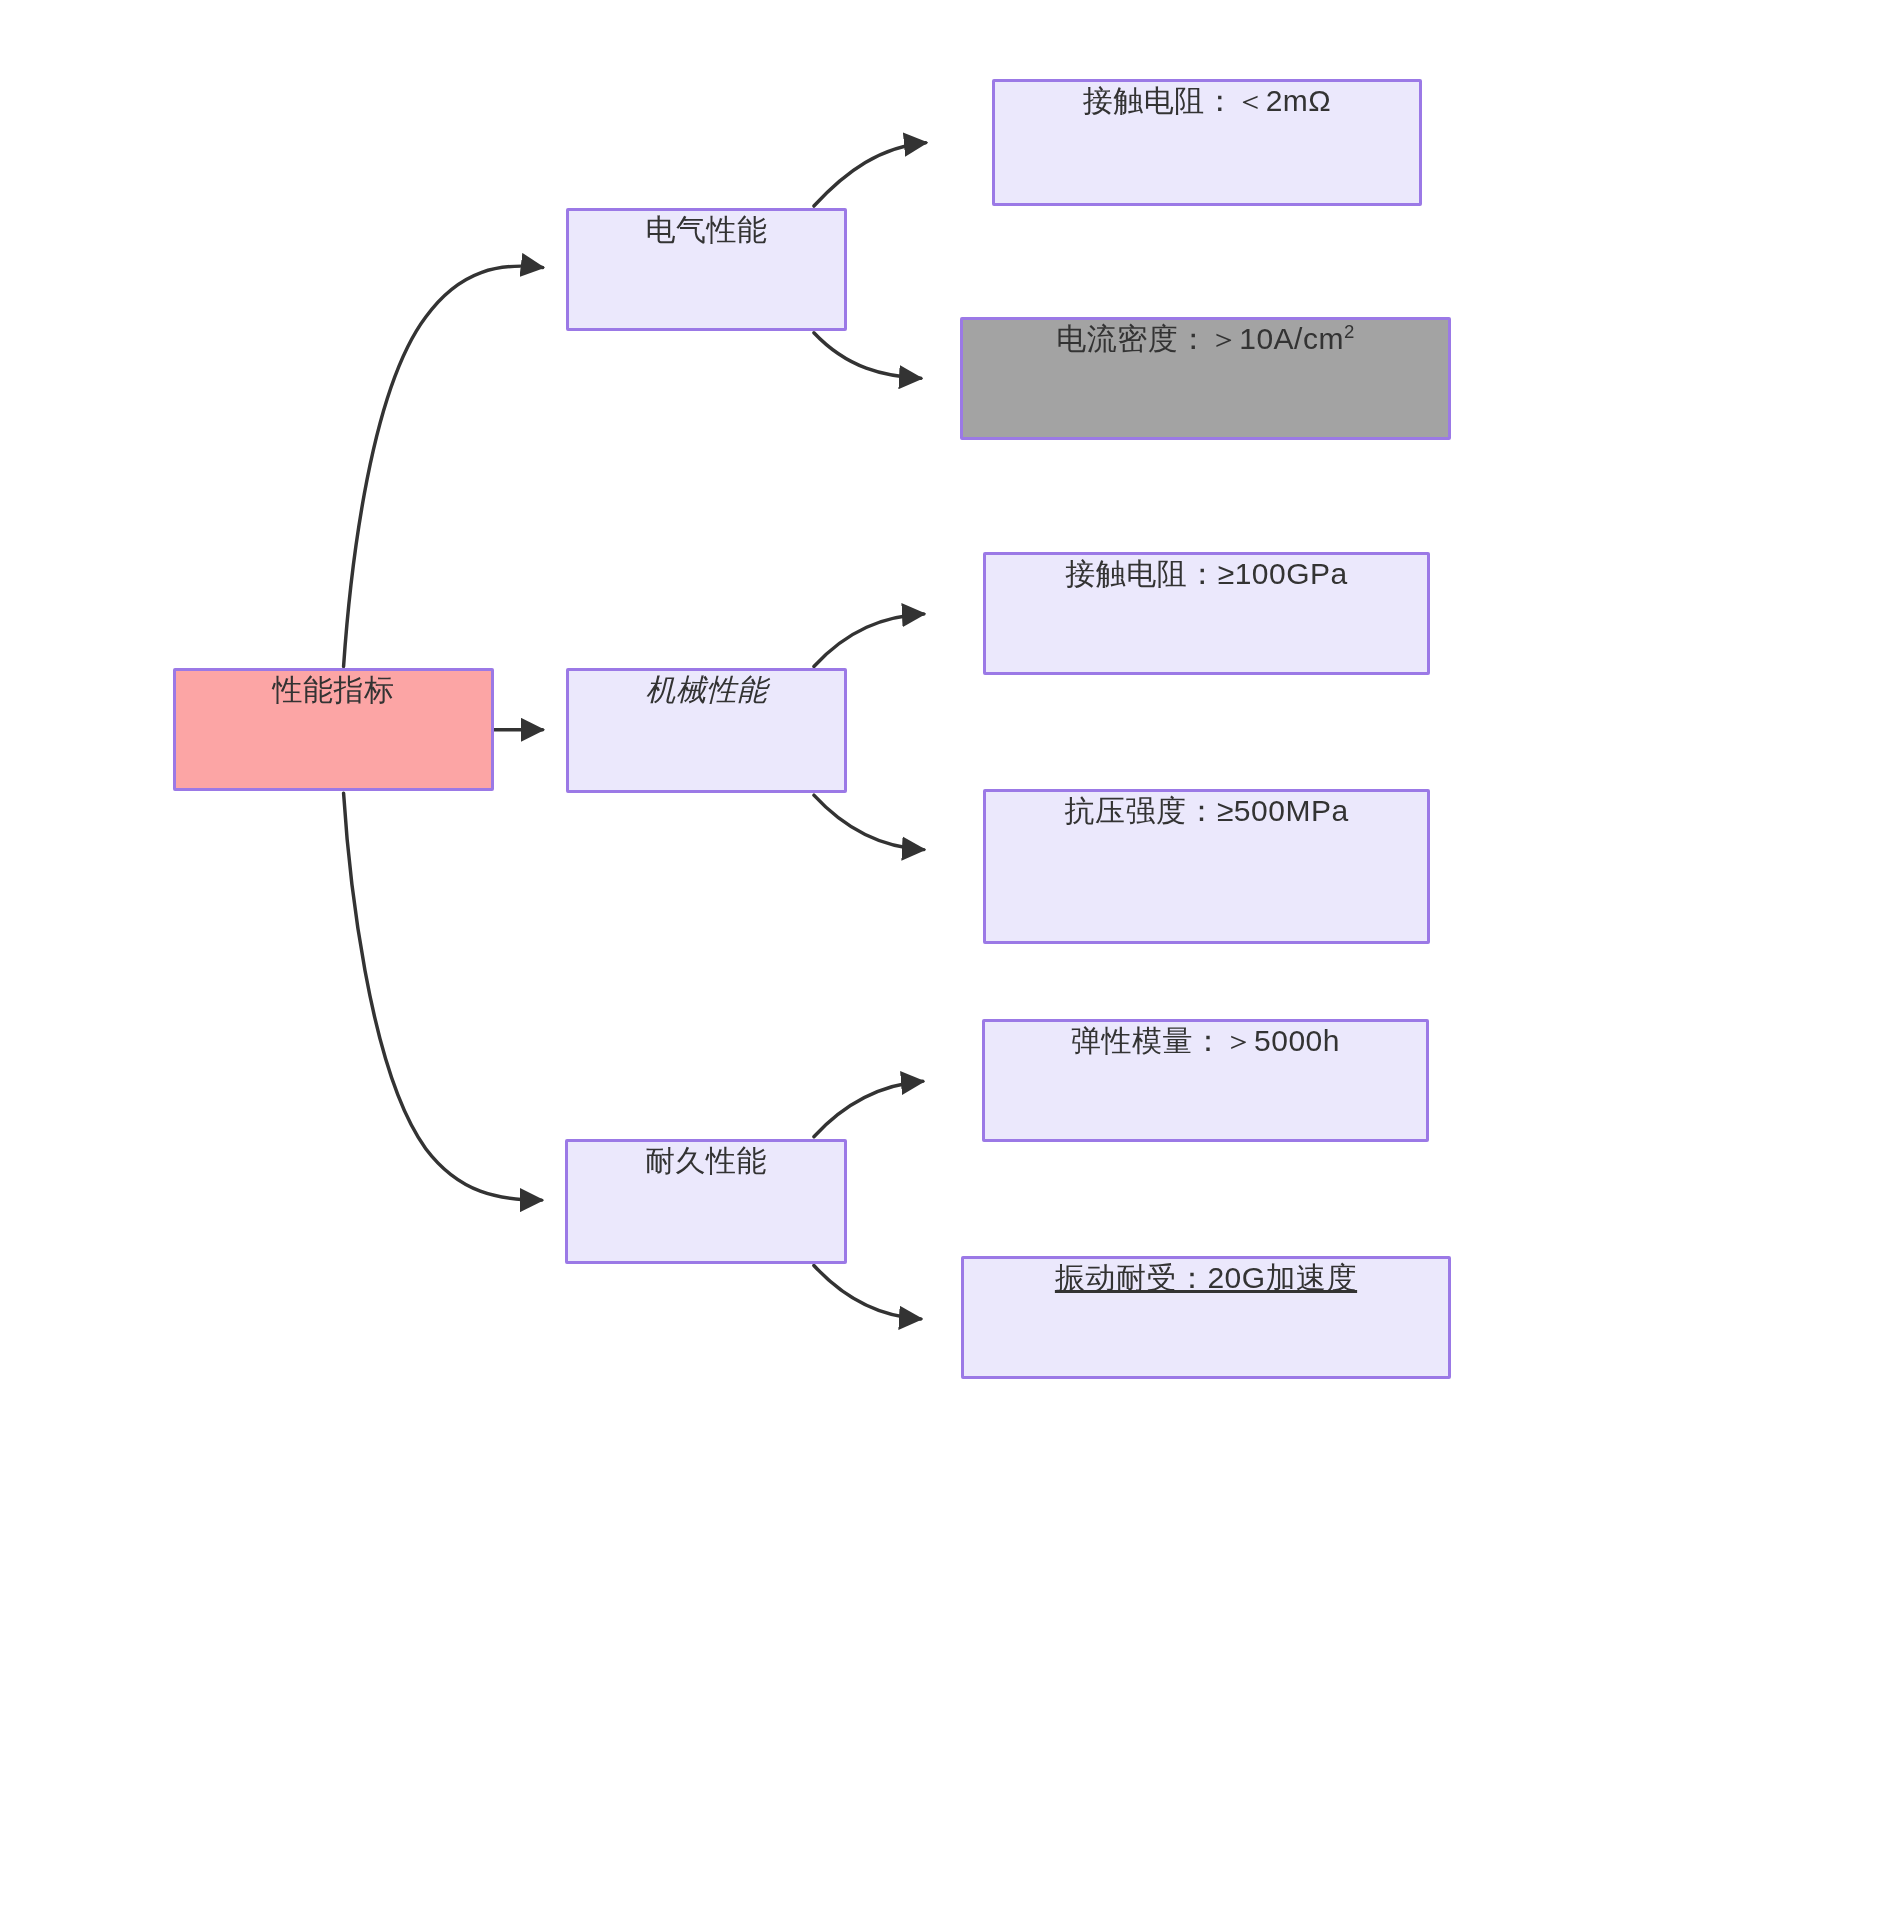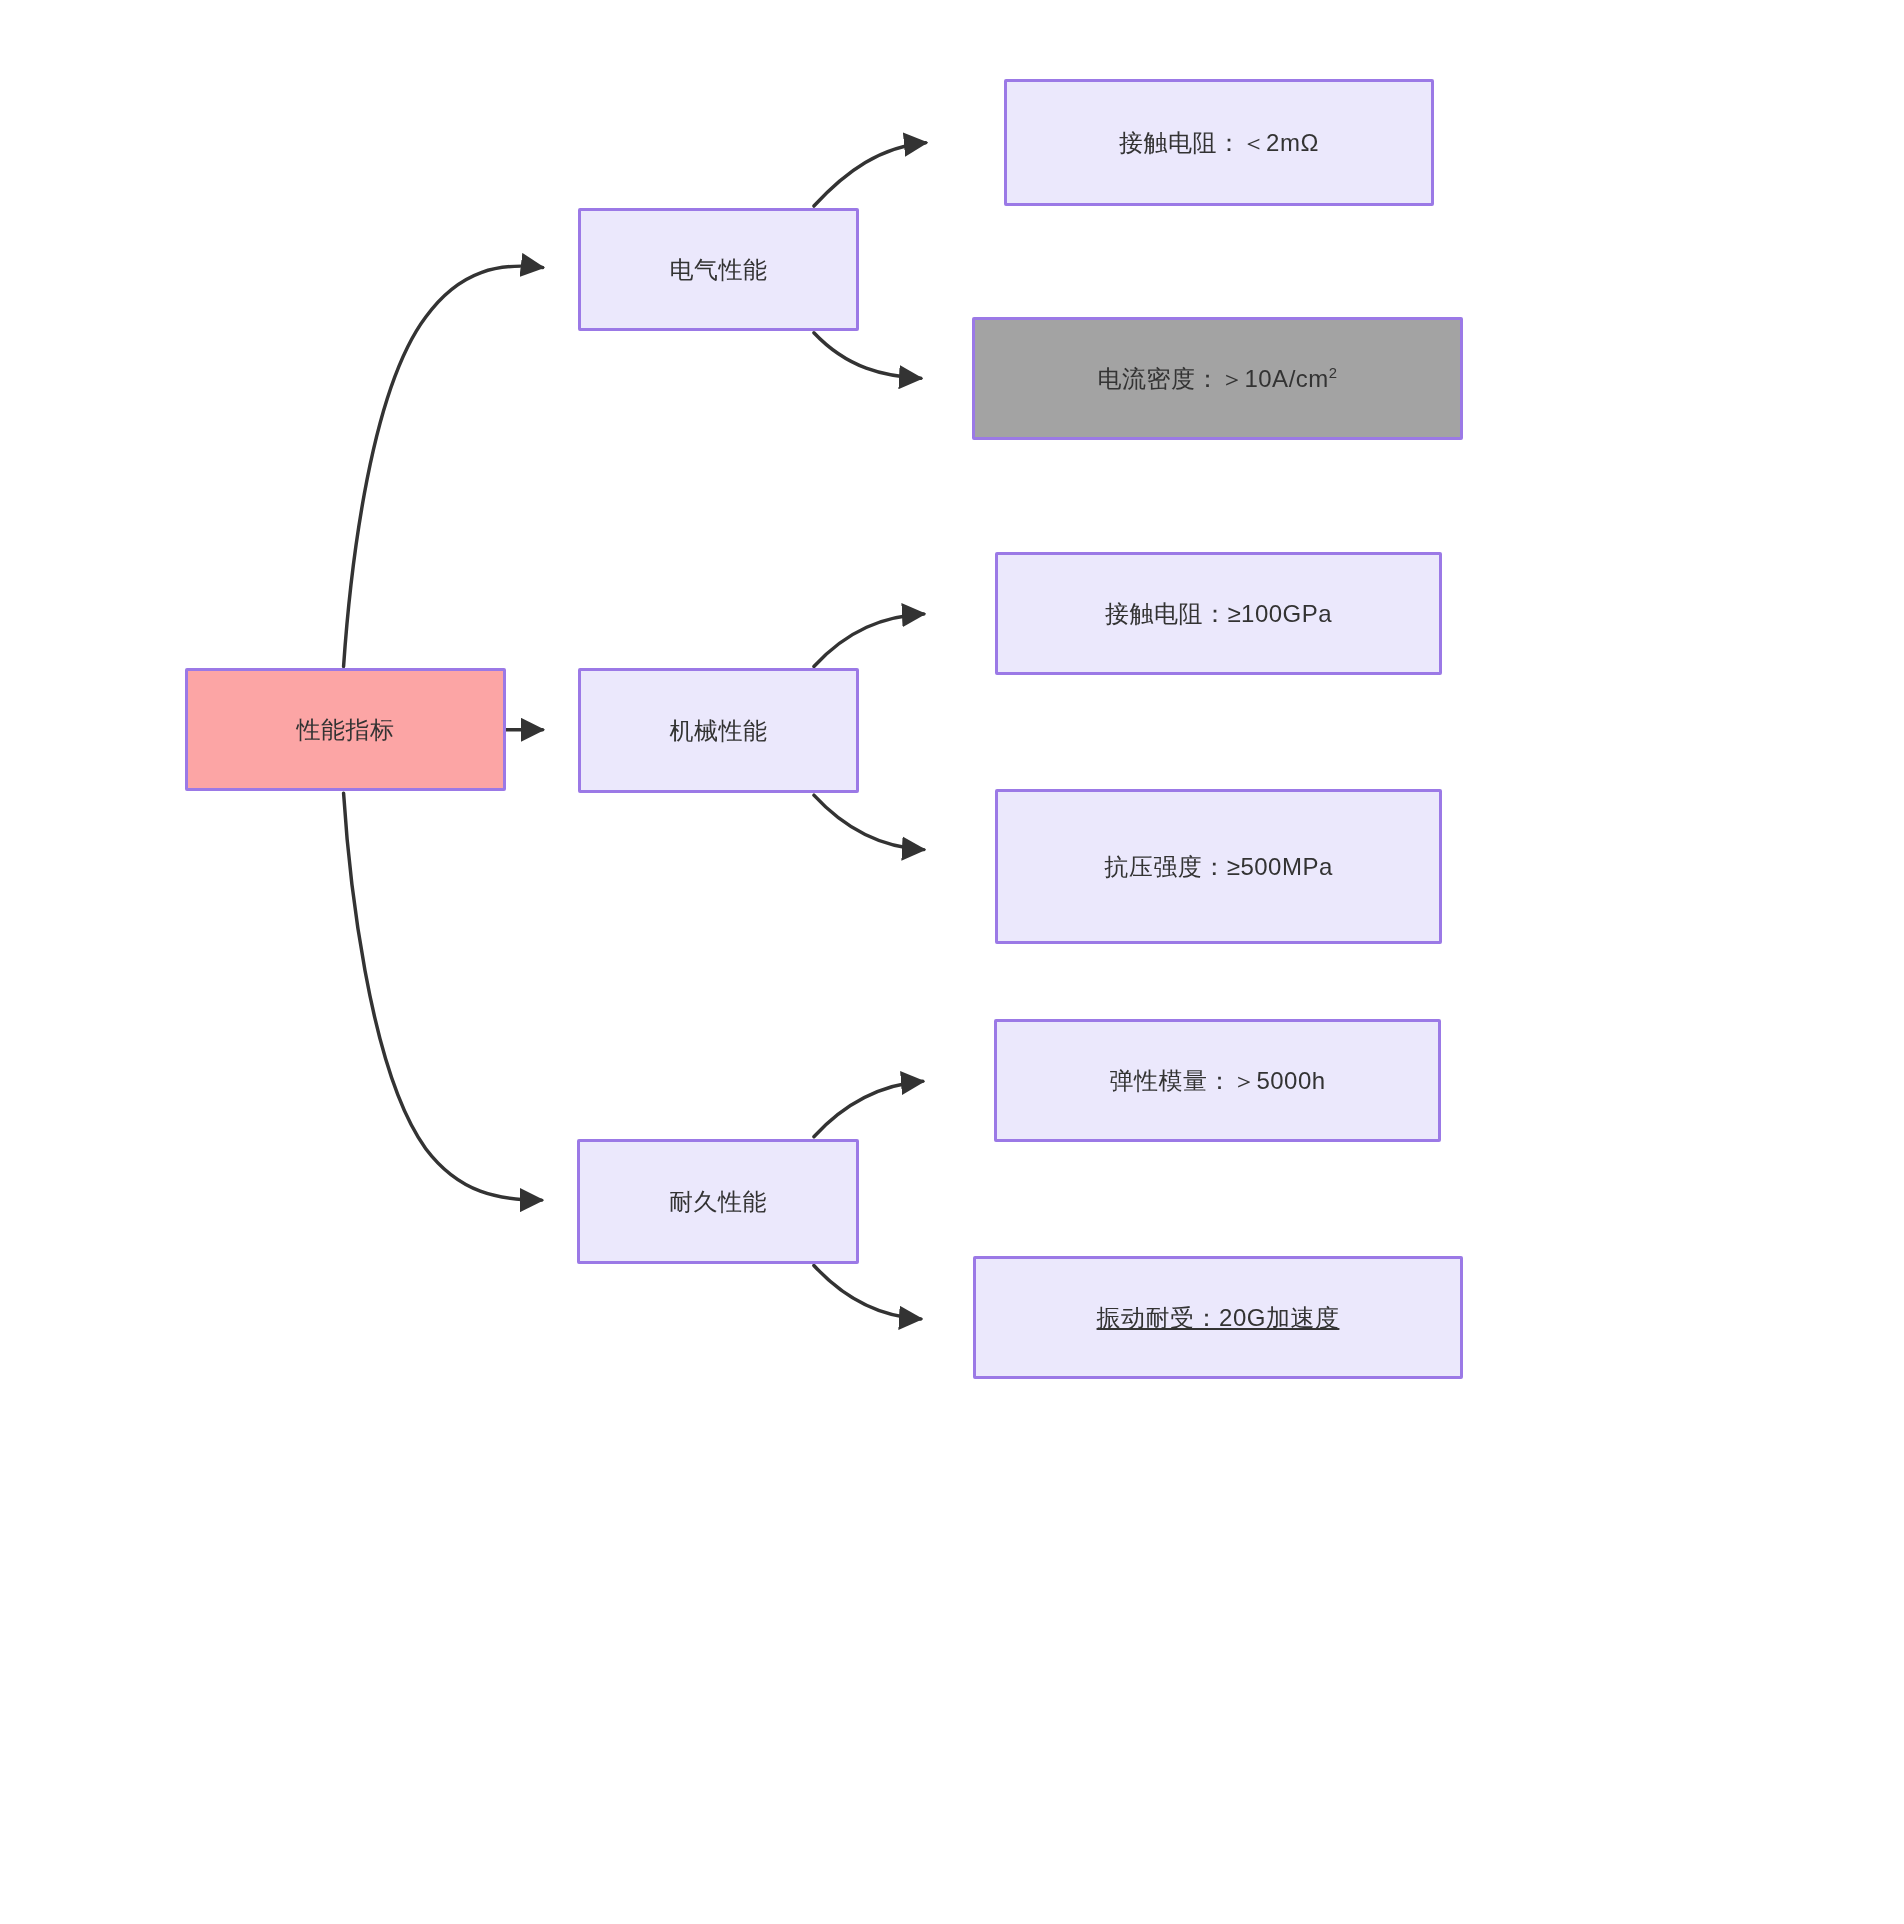--- a/index.html
+++ b/index.html
@@ -26,29 +26,28 @@
     height: 1925px;
     pointer-events: none;
   }
   .node {
     position: absolute;
     box-sizing: border-box;
     background: #ebe8fc;
     border: 3px solid #9b79e6;
     border-radius: 2px;
     display: flex;
-    align-items: center;
+    align-items: flex-start;
     justify-content: center;
     color: #333333;
-    font-size: 24px;
+    font-size: 30px;
     line-height: 1.25;
     letter-spacing: 0.5px;
     white-space: nowrap;
     z-index: 2;
-    margin-left: 12px;
   }
   .node-label {
     display: block;
     text-align: center;
   }
   sup.exp {
     font-size: 0.62em;
     vertical-align: super;
     line-height: 0;
   }
@@ -83,21 +82,21 @@
       </div>
       <div class="node" style="left: 566px; top: 208px; width: 281px; height: 123px; background: rgb(235, 232, 252); border-color: rgb(155, 121, 230); color: rgb(51, 51, 51);">
         <span class="node-label">电气性能</span>
       </div>
       <div class="node" style="left: 992px; top: 79px; width: 430px; height: 127px; background: rgb(235, 232, 252); border-color: rgb(155, 121, 230); color: rgb(51, 51, 51);">
         <span class="node-label">接触电阻：＜2mΩ</span>
       </div>
       <div class="node" style="left: 960px; top: 317px; width: 491px; height: 123px; background: #a3a3a3; border-color: rgb(155, 121, 230); color: rgb(51, 51, 51);">
         <span class="node-label">电流密度：＞10A/cm<sup class="exp">2</sup></span>
       </div>
-      <div class="node" style="left: 566px; top: 668px; width: 281px; height: 125px; background: rgb(235, 232, 252); border-color: rgb(155, 121, 230); color: rgb(51, 51, 51);">
+      <div class="node" style="left: 566px; top: 668px; width: 281px; height: 125px; background: rgb(235, 232, 252); border-color: rgb(155, 121, 230); color: rgb(51, 51, 51); font-style: italic;">
         <span class="node-label">机械性能</span>
       </div>
       <div class="node" style="left: 983px; top: 552px; width: 447px; height: 123px; background: rgb(235, 232, 252); border-color: rgb(155, 121, 230); color: rgb(51, 51, 51);">
         <span class="node-label">接触电阻：≥100GPa</span>
       </div>
       <div class="node" style="left: 983px; top: 789px; width: 447px; height: 155px; background: rgb(235, 232, 252); border-color: rgb(155, 121, 230); color: rgb(51, 51, 51);">
         <span class="node-label">抗压强度：≥500MPa</span>
       </div>
       <div class="node" style="left: 565px; top: 1139px; width: 282px; height: 125px; background: rgb(235, 232, 252); border-color: rgb(155, 121, 230); color: rgb(51, 51, 51);">
         <span class="node-label">耐久性能</span>

